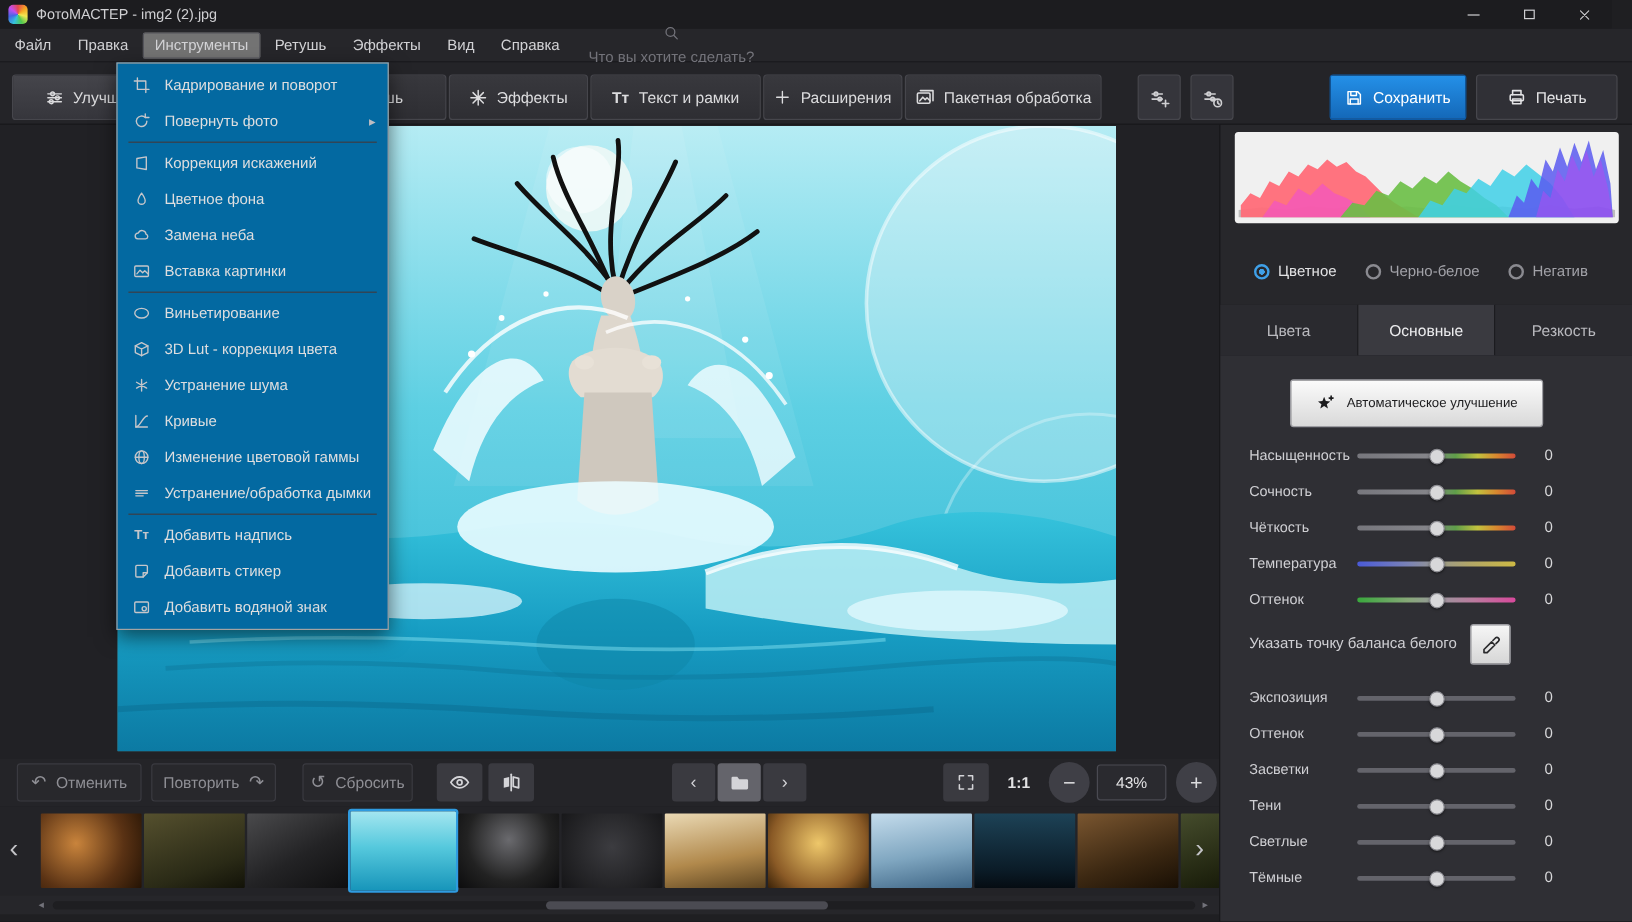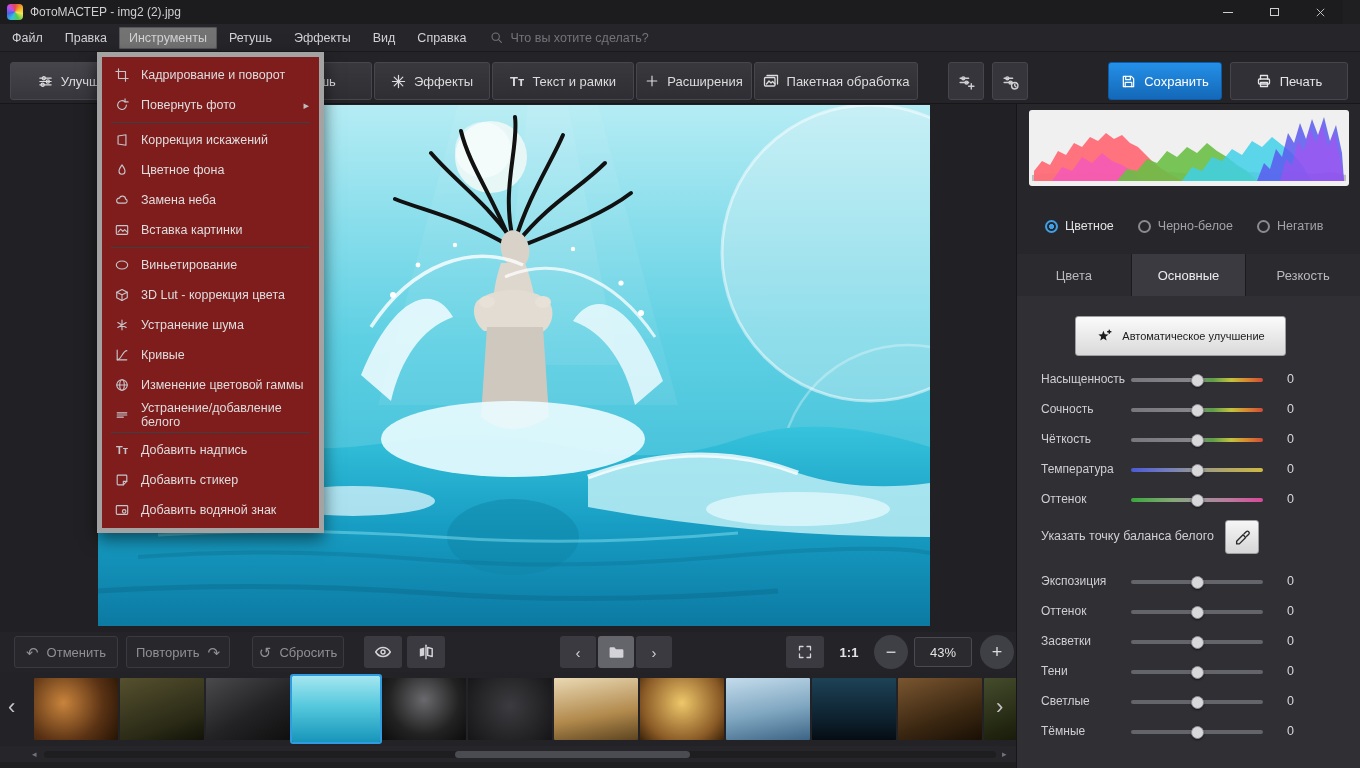--- a/index.html
+++ b/index.html
@@ -18,37 +18,37 @@
   .title-text { position:absolute; left:30px; top:5px; font-size:12px; color:#cfcfd2; }
   .win-controls { position:absolute; right:0; top:0; height:24px; display:flex; }
   .win-btn { width:46px; height:24px; display:flex; align-items:center; justify-content:center; color:#cfcfd2; }
   .min-glyph { width:10px; height:1px; background:#cfcfd2; }
   .max-glyph { width:9px; height:8px; border:1px solid #cfcfd2; }
 
   
   .menubar { position:absolute; top:24px; left:0; right:0; height:28px; background:#26262a; border-bottom:1px solid #1a1a1d; display:flex; align-items:center; }
   .menu-item { padding:4px 10px; font-size:12.5px; color:#d2d2d5; margin-left:2px; border-radius:2px; }
   .menu-item.open { background:#737373; box-shadow:0 0 0 1px #55555c inset; }
-  .cmd-search { display:flex; align-items:center; gap:7px; margin-left:14px; color:#73737a; font-size:12.5px; }
+  .cmd-search { display:flex; align-items:center; gap:7px; margin-left:14px; color:#73737a; font-size:12.5px;flex-direction:column; }
 
   
   .toolbar { position:absolute; top:52px; left:0; right:0; height:52px; background:#242428; border-bottom:1px solid #17171a; }
   .tab { position:absolute; top:10px; height:38px; background:linear-gradient(#38383d,#2e2e33); border:1px solid #46464c; border-radius:3px;
     display:flex; align-items:center; justify-content:center; gap:8px; font-size:13px; color:#dcdcde; }
   .tab.active { background:linear-gradient(#45454b,#36363c); }
   .tt-glyph { font-size:13px; font-weight:bold; color:#dcdcde; }
   .toolbtn { position:absolute; top:10px; width:36px; height:38px; background:#35353b; border:1px solid #46464c; border-radius:3px;
     display:flex; align-items:center; justify-content:center; color:#cfcfd2; }
   .save-btn { position:absolute; top:10px; left:1108px; width:114px; height:38px; background:linear-gradient(#2490e8,#1468b8); border:1px solid #0d5aa6;
     border-radius:3px; display:flex; align-items:center; justify-content:center; gap:8px; color:#fff; font-size:13px; }
   .print-btn { position:absolute; top:10px; left:1230px; width:118px; height:38px; background:#303036; border:1px solid #46464c;
     border-radius:3px; display:flex; align-items:center; justify-content:center; gap:8px; color:#e4e4e6; font-size:13px; }
 
   
-  .dropdown { position:absolute; top:52px; left:97px; width:227px; background:#7f1d1d; border:5px solid #a3a3a3;
+  .dropdown { position:absolute; top:52px; left:97px; width:227px; background:#0369a1; border:1px solid #a3a3a3;
     box-shadow:0 6px 16px rgba(0,0,0,.55); z-index:50; padding:3px 0; }
   .dd-item { height:30px; display:flex; align-items:center; gap:11px; padding:0 12px; font-size:12.5px; color:#dededf; position:relative; }
   .dd-item .mi-icon { width:16px; height:16px; color:#c6c6ca; display:flex; align-items:center; justify-content:center; flex:0 0 16px; }
   .dd-sep { height:1px; background:#3e3e44; margin:2px 9px; }
   .sub-arrow { position:absolute; right:10px; color:#bdbdc2; font-size:11px; }
 
   
   .edge-chevrons { position:absolute; left:1px; top:106px; display:flex; flex-direction:column; gap:1px; }
   .edge-chevrons span { color:#97979d; font-size:11px; line-height:15px; padding:0 3px; }
 
@@ -418,21 +418,21 @@
           </svg>
         </span>
       <span>Изменение цветовой гаммы</span>
     </div>
     <div class="dd-item">
       <span class="mi-icon">
           <svg class="i" width="14" height="14" viewBox="0 0 16 16">
             <path d="M2.5 5.5h11M2.5 8h11M2.5 10.5h7"></path>
           </svg>
         </span>
-      <span>Устранение/добавление белого</span>
+      <span>Устранение/обработка дымки</span>
     </div>
     <div class="dd-sep"></div>
     <div class="dd-item">
       <span class="mi-icon tt-glyph" style="font-size:11px;">Tт</span>
       <span>Добавить надпись</span>
     </div>
     <div class="dd-item">
       <span class="mi-icon">
           <svg class="i" width="14" height="14" viewBox="0 0 16 16">
             <path d="M2.5 3.5a1 1 0 0 1 1-1h9a1 1 0 0 1 1 1v6l-4 4h-6a1 1 0 0 1-1-1z"></path>

